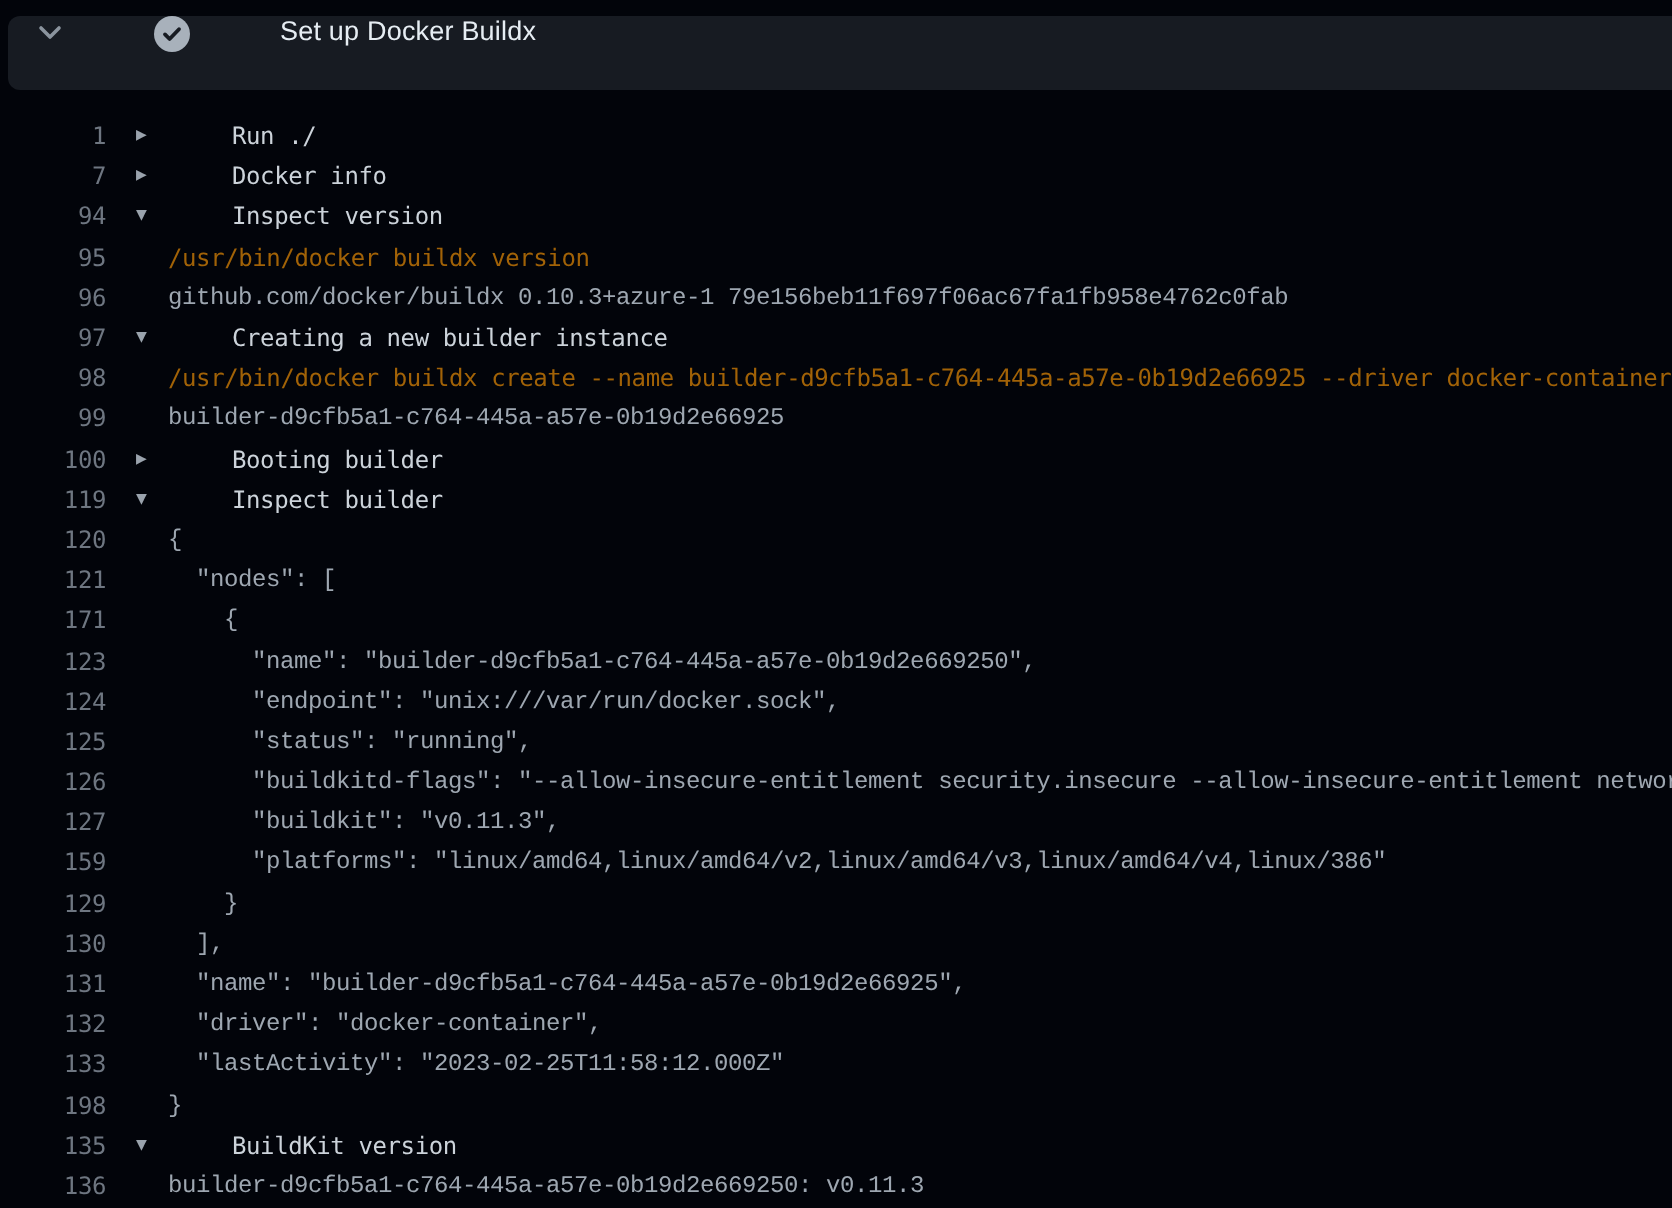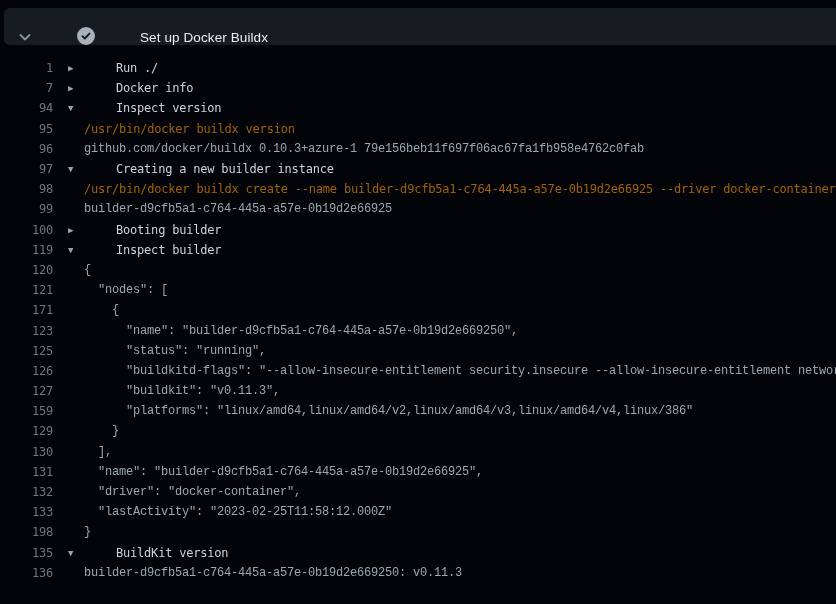--- a/index.html
+++ b/index.html
@@ -10,21 +10,21 @@
     font-family: "Liberation Sans", sans-serif;
   }
   
   .step-header {
     position: absolute;
     left: 4px; top: 8px; right: 0;
     height: 37px;
     background: #171b22;
     border-radius: 6px 0 0 6px;
     display: flex;
-    align-items: flex-end;
+    align-items: flex-start;
     cursor: pointer;
     gap: 32px;
   }
   .chev {
     width: 16px; height: 16px;
     margin-left: 13px;
     display: flex; align-items: center; justify-content: center;
     flex: none;
   }
   .status-circle {
@@ -108,20 +108,21 @@
     <div class="log-line output"><span class="num">96</span><span class="arrow-slot"></span><span class="txt">github.com/docker/buildx 0.10.3+azure-1 79e156beb11f697f06ac67fa1fb958e4762c0fab</span></div>
     <div class="log-line group"><span class="num">97</span><span class="arrow-slot">▼</span><span class="txt">Creating a new builder instance</span></div>
     <div class="log-line command"><span class="num">98</span><span class="arrow-slot"></span><span class="txt">/usr/bin/docker buildx create --name builder-d9cfb5a1-c764-445a-a57e-0b19d2e66925 --driver docker-container</span></div>
     <div class="log-line output"><span class="num">99</span><span class="arrow-slot"></span><span class="txt">builder-d9cfb5a1-c764-445a-a57e-0b19d2e66925</span></div>
     <div class="log-line group"><span class="num">100</span><span class="arrow-slot">▶</span><span class="txt">Booting builder</span></div>
     <div class="log-line group"><span class="num">119</span><span class="arrow-slot">▼</span><span class="txt">Inspect builder</span></div>
     <div class="log-line output"><span class="num">120</span><span class="arrow-slot"></span><span class="txt">{</span></div>
     <div class="log-line output"><span class="num">121</span><span class="arrow-slot"></span><span class="txt">  "nodes": [</span></div>
     <div class="log-line output"><span class="num">171</span><span class="arrow-slot"></span><span class="txt">    {</span></div>
     <div class="log-line output"><span class="num">123</span><span class="arrow-slot"></span><span class="txt">      "name": "builder-d9cfb5a1-c764-445a-a57e-0b19d2e669250",</span></div>
+    <div class="log-line output"><span class="num">124</span><span class="arrow-slot"></span><span class="txt">      "endpoint": "unix:///var/run/docker.sock",</span></div>
     <div class="log-line output"><span class="num">125</span><span class="arrow-slot"></span><span class="txt">      "status": "running",</span></div>
     <div class="log-line output"><span class="num">126</span><span class="arrow-slot"></span><span class="txt">      "buildkitd-flags": "--allow-insecure-entitlement security.insecure --allow-insecure-entitlement network.host",</span></div>
     <div class="log-line output"><span class="num">127</span><span class="arrow-slot"></span><span class="txt">      "buildkit": "v0.11.3",</span></div>
     <div class="log-line output"><span class="num">159</span><span class="arrow-slot"></span><span class="txt">      "platforms": "linux/amd64,linux/amd64/v2,linux/amd64/v3,linux/amd64/v4,linux/386"</span></div>
     <div class="log-line output"><span class="num">129</span><span class="arrow-slot"></span><span class="txt">    }</span></div>
     <div class="log-line output"><span class="num">130</span><span class="arrow-slot"></span><span class="txt">  ],</span></div>
     <div class="log-line output"><span class="num">131</span><span class="arrow-slot"></span><span class="txt">  "name": "builder-d9cfb5a1-c764-445a-a57e-0b19d2e66925",</span></div>
     <div class="log-line output"><span class="num">132</span><span class="arrow-slot"></span><span class="txt">  "driver": "docker-container",</span></div>
     <div class="log-line output"><span class="num">133</span><span class="arrow-slot"></span><span class="txt">  "lastActivity": "2023-02-25T11:58:12.000Z"</span></div>
     <div class="log-line output"><span class="num">198</span><span class="arrow-slot"></span><span class="txt">}</span></div>

